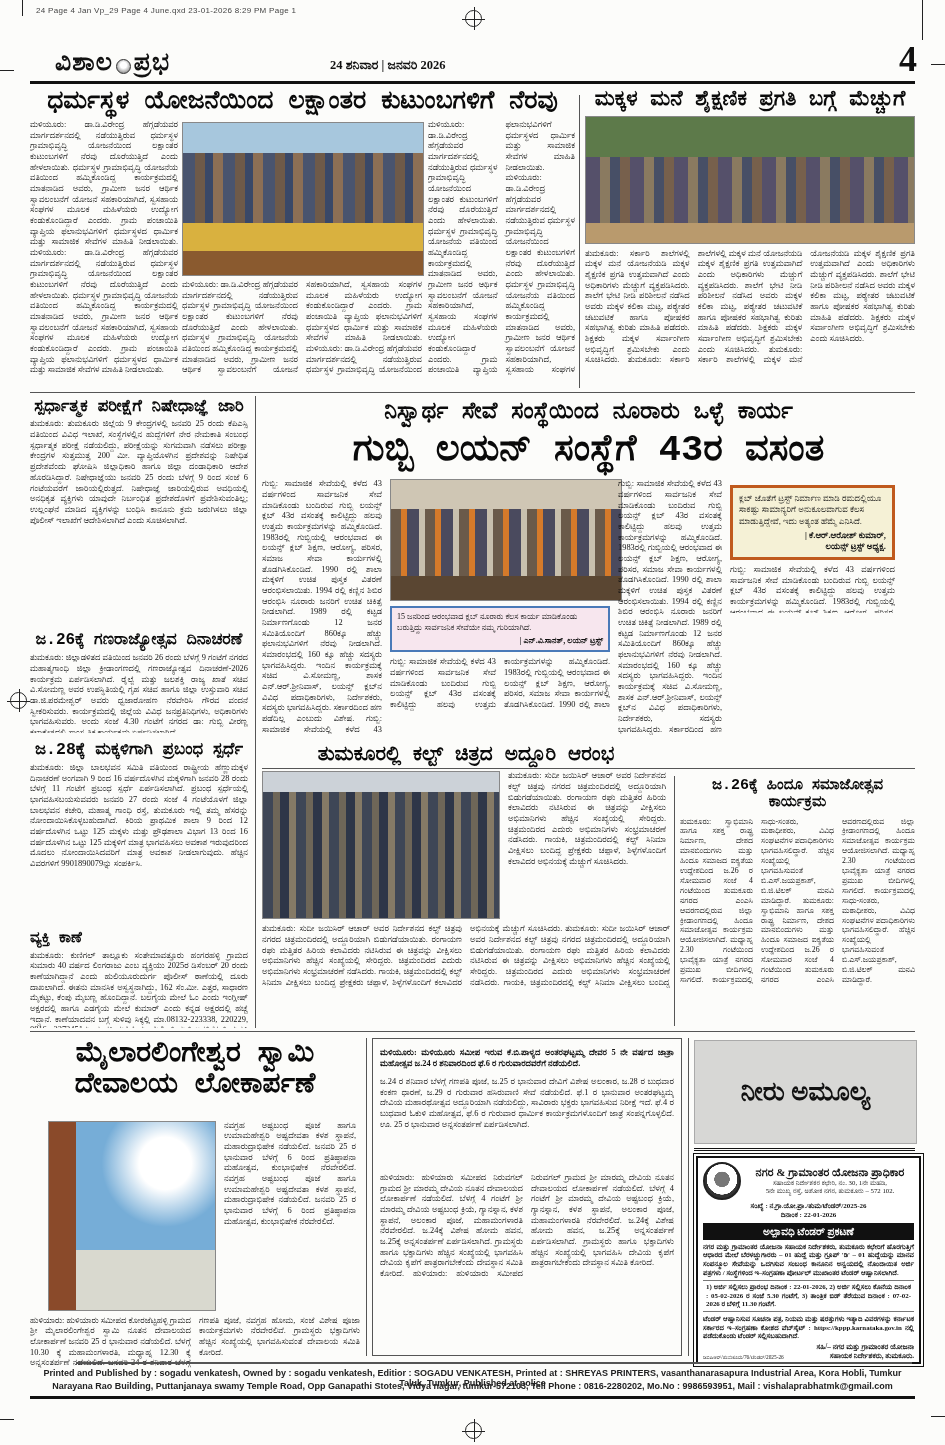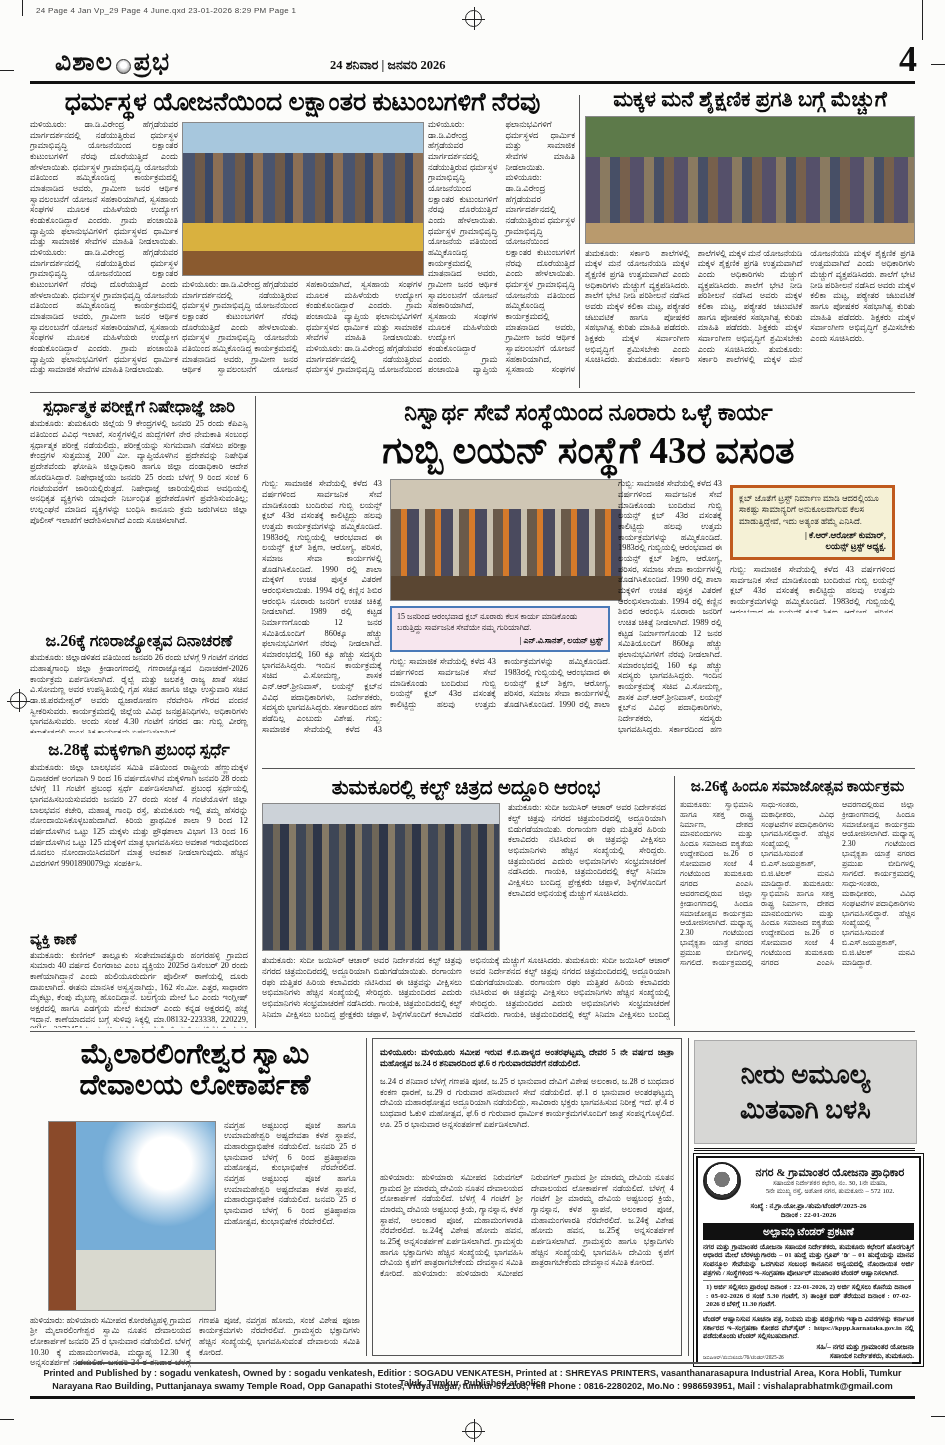--- a/index.html
+++ b/index.html
@@ -14,21 +14,21 @@
   .regmark:after{top:50%;left:-4px;height:1px;width:23px;}
   .cropline{background:#222;}
   
   .masthead-name{font-size:25px;font-weight:bold;letter-spacing:1px;}
   .masthead-logo{display:inline-block;width:13px;height:13px;border:1.5px solid #333;border-radius:50%;
                  vertical-align:middle;margin:0 3px;background:radial-gradient(circle at 50% 40%,#fff 30%,#999 75%);}
   .dateline-center{font-size:12.5px;font-weight:bold;text-align:left;}
   .pageno{font-size:36px;font-weight:bold;font-family:"Liberation Serif",serif;}
   .rule{background:#111;}
   
-  .hl{font-weight:bold;text-align:center;line-height:1.12;color:#0a0a0a;}
+  .hl{font-weight:bold;text-align:center;line-height:1.12;color:#0a0a0a;font-family:Liberation Mono, monospace;}
   .body-txt{font-size:8.4px;line-height:1.27;text-align:justify;overflow:hidden;word-break:break-word;}
   .cols2{column-count:2;column-gap:8px;}
   .cols3{column-count:3;column-gap:8px;}
   .photo{border:1px solid #888;}
   
   .photoA{background:
     linear-gradient(180deg,#a7c7dd 0 20%,rgba(0,0,0,0) 20%),
     linear-gradient(180deg,rgba(0,0,0,0) 0 66%,#d9b13f 66% 84%,#8a5a2f 84%),
     repeating-linear-gradient(90deg,#49546e 0 12px,#6e5a49 12px 22px,#394868 22px 30px,#8c6f55 30px 40px);}
   .photoB{background:
@@ -142,30 +142,30 @@
         <div class="photo photoC" style="width:230px;height:120px;"></div>
         <div class="qbox-blue" style="margin:5px 0;">
           <span>15 ಜನರಿಂದ ಆರಂಭವಾದ ಕ್ಲಬ್ ನೂರಾರು ಕೆಲಸ ಕಾರ್ಯ ಮಾಡಿಕೊಂಡು ಬರುತ್ತಿದ್ದು ಸಾರ್ವಜನಿಕ ಸೇವೆಯೇ ನಮ್ಮ ಗುರಿಯಾಗಿದೆ.</span>
           <div class="q-attr">| ಎನ್.ವಿ.ಸಾನತ್, ಲಯನ್ ಟ್ರಸ್ಟ್</div>
         </div>
         <div class="body-txt cols2" style="height:60px;">ಗುಬ್ಬಿ: ಸಾಮಾಜಿಕ ಸೇವೆಯಲ್ಲಿ ಕಳೆದ 43 ವರ್ಷಗಳಿಂದ ಸಾರ್ವಜನಿಕ ಸೇವೆ ಮಾಡಿಕೊಂಡು ಬಂದಿರುವ ಗುಬ್ಬಿ ಲಯನ್ಸ್ ಕ್ಲಬ್ 43ರ ವಸಂತಕ್ಕೆ ಕಾಲಿಟ್ಟಿದ್ದು ಹಲವು ಉತ್ತಮ ಕಾರ್ಯಕ್ರಮಗಳನ್ನು ಹಮ್ಮಿಕೊಂಡಿದೆ. 1983ರಲ್ಲಿ ಗುಬ್ಬಿಯಲ್ಲಿ ಆರಂಭವಾದ ಈ ಲಯನ್ಸ್ ಕ್ಲಬ್ ಶಿಕ್ಷಣ, ಆರೋಗ್ಯ, ಪರಿಸರ, ಸಮಾಜ ಸೇವಾ ಕಾರ್ಯಗಳಲ್ಲಿ ತೊಡಗಿಸಿಕೊಂಡಿದೆ. 1990 ರಲ್ಲಿ ಶಾಲಾ ಮಕ್ಕಳಿಗೆ ಉಚಿತ ಪುಸ್ತಕ ವಿತರಣೆ ಆರಂಭಿಸಲಾಯಿತು. 1994 ರಲ್ಲಿ ಕಣ್ಣಿನ ಶಿಬಿರ ಆರಂಭಿಸಿ ನೂರಾರು ಜನರಿಗೆ ಉಚಿತ ಚಿಕಿತ್ಸೆ ನೀಡಲಾಗಿದೆ. 1989 ರಲ್ಲಿ ಕಟ್ಟಡ ನಿರ್ಮಾಣಗೊಂಡು 12 ಜನರ ಸಮಿತಿಯೊಂದಿಗೆ 860ಕ್ಕೂ ಹೆಚ್ಚು ಫಲಾನುಭವಿಗಳಿಗೆ ನೆರವು ನೀಡಲಾಗಿದೆ. ಸಮಾರಂಭದಲ್ಲಿ 160 ಕ್ಕೂ ಹೆಚ್ಚು ಸದಸ್ಯರು ಭಾಗವಹಿಸಿದ್ದರು. ಇಂದಿನ ಕಾರ್ಯಕ್ರಮಕ್ಕೆ ಸಚಿವ ವಿ.ಸೋಮಣ್ಣ, ಶಾಸಕ ಎನ್.ಆರ್.ಶ್ರೀನಿವಾಸ್, ಲಯನ್ಸ್ ಕ್ಲಬ್‌ನ ವಿವಿಧ ಪದಾಧಿಕಾರಿಗಳು, ನಿರ್ದೇಶಕರು, ಸದಸ್ಯರು ಭಾಗವಹಿಸಿದ್ದರು. ಸರ್ಕಾರದಿಂದ ಹಣ ಪಡೆದಿಲ್ಲ ಎಂಬುದು ವಿಶೇಷ.</div>
       </div>
       <div class="body-txt" style="width:104px;flex:0 0 auto;">ಗುಬ್ಬಿ: ಸಾಮಾಜಿಕ ಸೇವೆಯಲ್ಲಿ ಕಳೆದ 43 ವರ್ಷಗಳಿಂದ ಸಾರ್ವಜನಿಕ ಸೇವೆ ಮಾಡಿಕೊಂಡು ಬಂದಿರುವ ಗುಬ್ಬಿ ಲಯನ್ಸ್ ಕ್ಲಬ್ 43ರ ವಸಂತಕ್ಕೆ ಕಾಲಿಟ್ಟಿದ್ದು ಹಲವು ಉತ್ತಮ ಕಾರ್ಯಕ್ರಮಗಳನ್ನು ಹಮ್ಮಿಕೊಂಡಿದೆ. 1983ರಲ್ಲಿ ಗುಬ್ಬಿಯಲ್ಲಿ ಆರಂಭವಾದ ಈ ಲಯನ್ಸ್ ಕ್ಲಬ್ ಶಿಕ್ಷಣ, ಆರೋಗ್ಯ, ಪರಿಸರ, ಸಮಾಜ ಸೇವಾ ಕಾರ್ಯಗಳಲ್ಲಿ ತೊಡಗಿಸಿಕೊಂಡಿದೆ. 1990 ರಲ್ಲಿ ಶಾಲಾ ಮಕ್ಕಳಿಗೆ ಉಚಿತ ಪುಸ್ತಕ ವಿತರಣೆ ಆರಂಭಿಸಲಾಯಿತು. 1994 ರಲ್ಲಿ ಕಣ್ಣಿನ ಶಿಬಿರ ಆರಂಭಿಸಿ ನೂರಾರು ಜನರಿಗೆ ಉಚಿತ ಚಿಕಿತ್ಸೆ ನೀಡಲಾಗಿದೆ. 1989 ರಲ್ಲಿ ಕಟ್ಟಡ ನಿರ್ಮಾಣಗೊಂಡು 12 ಜನರ ಸಮಿತಿಯೊಂದಿಗೆ 860ಕ್ಕೂ ಹೆಚ್ಚು ಫಲಾನುಭವಿಗಳಿಗೆ ನೆರವು ನೀಡಲಾಗಿದೆ. ಸಮಾರಂಭದಲ್ಲಿ 160 ಕ್ಕೂ ಹೆಚ್ಚು ಸದಸ್ಯರು ಭಾಗವಹಿಸಿದ್ದರು. ಇಂದಿನ ಕಾರ್ಯಕ್ರಮಕ್ಕೆ ಸಚಿವ ವಿ.ಸೋಮಣ್ಣ, ಶಾಸಕ ಎನ್.ಆರ್.ಶ್ರೀನಿವಾಸ್, ಲಯನ್ಸ್ ಕ್ಲಬ್‌ನ ವಿವಿಧ ಪದಾಧಿಕಾರಿಗಳು, ನಿರ್ದೇಶಕರು, ಸದಸ್ಯರು ಭಾಗವಹಿಸಿದ್ದರು. ಸರ್ಕಾರದಿಂದ ಹಣ ಪಡೆದಿಲ್ಲ ಎಂಬುದು ವಿಶೇಷ. ಗುಬ್ಬಿ: ಸಾಮಾಜಿಕ ಸೇವೆಯಲ್ಲಿ ಕಳೆದ 43 ವರ್ಷಗಳಿಂದ ಸಾರ್ವಜನಿಕ ಸೇವೆ ಮಾಡಿಕೊಂಡು ಬಂದಿರುವ ಗುಬ್ಬಿ ಲಯನ್ಸ್ ಕ್ಲಬ್ 43ರ ವಸಂತಕ್ಕೆ ಕಾಲಿಟ್ಟಿದ್ದು ಹಲವು ಉತ್ತಮ ಕಾರ್ಯಕ್ರಮಗಳನ್ನು ಹಮ್ಮಿಕೊಂಡಿದೆ. 1983ರಲ್ಲಿ ಗುಬ್ಬಿಯಲ್ಲಿ ಆರಂಭವಾದ ಈ ಲಯನ್ಸ್ ಕ್ಲಬ್ ಶಿಕ್ಷಣ, ಆರೋಗ್ಯ, ಪರಿಸರ, ಸಮಾಜ ಸೇವಾ ಕಾರ್ಯಗಳಲ್ಲಿ ತೊಡಗಿಸಿಕೊಂಡಿದೆ. 1990 ರಲ್ಲಿ ಶಾಲಾ ಮಕ್ಕಳಿಗೆ ಉಚಿತ ಪುಸ್ತಕ ವಿತರಣೆ ಆರಂಭಿಸಲಾಯಿತು. 1994 ರಲ್ಲಿ ಕಣ್ಣಿನ ಶಿಬಿರ ಆರಂಭಿಸಿ ನೂರಾರು ಜನರಿಗೆ ಉಚಿತ ಚಿಕಿತ್ಸೆ ನೀಡಲಾಗಿದೆ. 1989 ರಲ್ಲಿ ಕಟ್ಟಡ ನಿರ್ಮಾಣಗೊಂಡು 12 ಜನರ ಸಮಿತಿಯೊಂದಿಗೆ 860ಕ್ಕೂ ಹೆಚ್ಚು ಫಲಾನುಭವಿಗಳಿಗೆ ನೆರವು ನೀಡಲಾಗಿದೆ. ಸಮಾರಂಭದಲ್ಲಿ 160 ಕ್ಕೂ ಹೆಚ್ಚು ಸದಸ್ಯರು ಭಾಗವಹಿಸಿದ್ದರು. ಇಂದಿನ ಕಾರ್ಯಕ್ರಮಕ್ಕೆ ಸಚಿವ ವಿ.ಸೋಮಣ್ಣ, ಶಾಸಕ ಎನ್.ಆರ್.ಶ್ರೀನಿವಾಸ್, ಲಯನ್ಸ್ ಕ್ಲಬ್‌ನ ವಿವಿಧ ಪದಾಧಿಕಾರಿಗಳು, ನಿರ್ದೇಶಕರು, ಸದಸ್ಯರು ಭಾಗವಹಿಸಿದ್ದರು. ಸರ್ಕಾರದಿಂದ ಹಣ ಪಡೆದಿಲ್ಲ ಎಂಬುದು ವಿಶೇಷ.</div>
       <div style="width:165px;flex:0 0 auto;">
         <div class="qbox-orange" style="margin-top:6px;">
-          <span>ಕ್ಲಬ್ ಜೊತೆಗೆ ಟ್ರಸ್ಟ್ ನಿರ್ಮಾಣ ಮಾಡಿ ಆದರಲ್ಲಿಯೂ ಸಾಕಷ್ಟು ಸಾಮಾನ್ಯರಿಗೆ ಅನುಕೂಲವಾಗುವ ಕೆಲಸ ಮಾಡುತ್ತಿದ್ದೇವೆ, ಇದು ಅತ್ಯಂತ ಹೆಮ್ಮೆ ಎನಿಸಿದೆ.</span>
+          <span>ಕ್ಲಬ್ ಜೊತೆಗೆ ಟ್ರಸ್ಟ್ ನಿರ್ಮಾಣ ಮಾಡಿ ರಮದಲ್ಲಿಯೂ ಸಾಕಷ್ಟು ಸಾಮಾನ್ಯರಿಗೆ ಅನುಕೂಲವಾಗುವ ಕೆಲಸ ಮಾಡುತ್ತಿದ್ದೇವೆ, ಇದು ಅತ್ಯಂತ ಹೆಮ್ಮೆ ಎನಿಸಿದೆ.</span>
           <div class="q-attr">| ಕೆ.ಆರ್.ಆರೋಶ್ ಕುಮಾರ್,</div>
           <div class="q-attr" style="margin-top:0;">ಲಯನ್ಸ್ ಟ್ರಸ್ಟ್ ಅಧ್ಯಕ್ಷ.</div>
         </div>
         <div class="body-txt" style="height:48px;margin-top:5px;">ಗುಬ್ಬಿ: ಸಾಮಾಜಿಕ ಸೇವೆಯಲ್ಲಿ ಕಳೆದ 43 ವರ್ಷಗಳಿಂದ ಸಾರ್ವಜನಿಕ ಸೇವೆ ಮಾಡಿಕೊಂಡು ಬಂದಿರುವ ಗುಬ್ಬಿ ಲಯನ್ಸ್ ಕ್ಲಬ್ 43ರ ವಸಂತಕ್ಕೆ ಕಾಲಿಟ್ಟಿದ್ದು ಹಲವು ಉತ್ತಮ ಕಾರ್ಯಕ್ರಮಗಳನ್ನು ಹಮ್ಮಿಕೊಂಡಿದೆ. 1983ರಲ್ಲಿ ಗುಬ್ಬಿಯಲ್ಲಿ ಆರಂಭವಾದ ಈ ಲಯನ್ಸ್ ಕ್ಲಬ್ ಶಿಕ್ಷಣ, ಆರೋಗ್ಯ, ಪರಿಸರ, ಸಮಾಜ ಸೇವಾ ಕಾರ್ಯಗಳಲ್ಲಿ ತೊಡಗಿಸಿಕೊಂಡಿದೆ. 1990 ರಲ್ಲಿ ಶಾಲಾ ಮಕ್ಕಳಿಗೆ ಉಚಿತ ಪುಸ್ತಕ ವಿತರಣೆ ಆರಂಭಿಸಲಾಯಿತು. 1994 ರಲ್ಲಿ ಕಣ್ಣಿನ ಶಿಬಿರ ಆರಂಭಿಸಿ ನೂರಾರು ಜನರಿಗೆ ಉಚಿತ ಚಿಕಿತ್ಸೆ ನೀಡಲಾಗಿದೆ. 1989 ರಲ್ಲಿ ಕಟ್ಟಡ ನಿರ್ಮಾಣಗೊಂಡು 12 ಜನರ ಸಮಿತಿಯೊಂದಿಗೆ 860ಕ್ಕೂ ಹೆಚ್ಚು ಫಲಾನುಭವಿಗಳಿಗೆ ನೆರವು ನೀಡಲಾಗಿದೆ. ಸಮಾರಂಭದಲ್ಲಿ 160 ಕ್ಕೂ ಹೆಚ್ಚು ಸದಸ್ಯರು ಭಾಗವಹಿಸಿದ್ದರು. ಇಂದಿನ ಕಾರ್ಯಕ್ರಮಕ್ಕೆ ಸಚಿವ ವಿ.ಸೋಮಣ್ಣ, ಶಾಸಕ ಎನ್.ಆರ್.ಶ್ರೀನಿವಾಸ್, ಲಯನ್ಸ್ ಕ್ಲಬ್‌ನ ವಿವಿಧ ಪದಾಧಿಕಾರಿಗಳು, ನಿರ್ದೇಶಕರು, ಸದಸ್ಯರು ಭಾಗವಹಿಸಿದ್ದರು. ಸರ್ಕಾರದಿಂದ ಹಣ ಪಡೆದಿಲ್ಲ ಎಂಬುದು ವಿಶೇಷ.</div>
       </div>
     </div>
   </div>
 
-  <div class="abs" style="left:262px;top:772px;width:408px;height:256px;">
+  <div class="abs" style="left:262px;top:740px;width:408px;height:256px;">
     <div class="hl" style="font-size:20px;margin-top:4px;">ತುಮಕೂರಲ್ಲಿ ಕಲ್ಟ್ ಚಿತ್ರದ ಅದ್ದೂರಿ ಆರಂಭ</div>
     <div style="display:flex;gap:8px;margin-top:5px;">
       <div class="photo photoD" style="width:236px;height:146px;flex:0 0 auto;"></div>
       <div class="body-txt" style="width:158px;height:146px;">ತುಮಕೂರು: ಸುದೀ ಜಯಿಸಿರ್ ಆಚಾರ್ ಅವರ ನಿರ್ದೇಶನದ ಕಲ್ಟ್ ಚಿತ್ರವು ನಗರದ ಚಿತ್ರಮಂದಿರದಲ್ಲಿ ಅದ್ದೂರಿಯಾಗಿ ಬಿಡುಗಡೆಯಾಯಿತು. ರಂಗಾಯಣ ರಘು ಮತ್ತಿತರ ಹಿರಿಯ ಕಲಾವಿದರು ನಟಿಸಿರುವ ಈ ಚಿತ್ರವನ್ನು ವೀಕ್ಷಿಸಲು ಅಭಿಮಾನಿಗಳು ಹೆಚ್ಚಿನ ಸಂಖ್ಯೆಯಲ್ಲಿ ಸೇರಿದ್ದರು. ಚಿತ್ರಮಂದಿರದ ಎದುರು ಅಭಿಮಾನಿಗಳು ಸಂಭ್ರಮಾಚರಣೆ ನಡೆಸಿದರು. ಗಾಯಕಿ, ಚಿತ್ರಮಂದಿರದಲ್ಲಿ ಕಲ್ಟ್ ಸಿನಿಮಾ ವೀಕ್ಷಿಸಲು ಬಂದಿದ್ದ ಪ್ರೇಕ್ಷಕರು ಚಪ್ಪಾಳೆ, ಶಿಳ್ಳೆಗಳೊಂದಿಗೆ ಕಲಾವಿದರ ಅಭಿನಯಕ್ಕೆ ಮೆಚ್ಚುಗೆ ಸೂಚಿಸಿದರು.</div>
     </div>
     <div class="body-txt cols2" style="height:72px;margin-top:5px;">ತುಮಕೂರು: ಸುದೀ ಜಯಿಸಿರ್ ಆಚಾರ್ ಅವರ ನಿರ್ದೇಶನದ ಕಲ್ಟ್ ಚಿತ್ರವು ನಗರದ ಚಿತ್ರಮಂದಿರದಲ್ಲಿ ಅದ್ದೂರಿಯಾಗಿ ಬಿಡುಗಡೆಯಾಯಿತು. ರಂಗಾಯಣ ರಘು ಮತ್ತಿತರ ಹಿರಿಯ ಕಲಾವಿದರು ನಟಿಸಿರುವ ಈ ಚಿತ್ರವನ್ನು ವೀಕ್ಷಿಸಲು ಅಭಿಮಾನಿಗಳು ಹೆಚ್ಚಿನ ಸಂಖ್ಯೆಯಲ್ಲಿ ಸೇರಿದ್ದರು. ಚಿತ್ರಮಂದಿರದ ಎದುರು ಅಭಿಮಾನಿಗಳು ಸಂಭ್ರಮಾಚರಣೆ ನಡೆಸಿದರು. ಗಾಯಕಿ, ಚಿತ್ರಮಂದಿರದಲ್ಲಿ ಕಲ್ಟ್ ಸಿನಿಮಾ ವೀಕ್ಷಿಸಲು ಬಂದಿದ್ದ ಪ್ರೇಕ್ಷಕರು ಚಪ್ಪಾಳೆ, ಶಿಳ್ಳೆಗಳೊಂದಿಗೆ ಕಲಾವಿದರ ಅಭಿನಯಕ್ಕೆ ಮೆಚ್ಚುಗೆ ಸೂಚಿಸಿದರು. ತುಮಕೂರು: ಸುದೀ ಜಯಿಸಿರ್ ಆಚಾರ್ ಅವರ ನಿರ್ದೇಶನದ ಕಲ್ಟ್ ಚಿತ್ರವು ನಗರದ ಚಿತ್ರಮಂದಿರದಲ್ಲಿ ಅದ್ದೂರಿಯಾಗಿ ಬಿಡುಗಡೆಯಾಯಿತು. ರಂಗಾಯಣ ರಘು ಮತ್ತಿತರ ಹಿರಿಯ ಕಲಾವಿದರು ನಟಿಸಿರುವ ಈ ಚಿತ್ರವನ್ನು ವೀಕ್ಷಿಸಲು ಅಭಿಮಾನಿಗಳು ಹೆಚ್ಚಿನ ಸಂಖ್ಯೆಯಲ್ಲಿ ಸೇರಿದ್ದರು. ಚಿತ್ರಮಂದಿರದ ಎದುರು ಅಭಿಮಾನಿಗಳು ಸಂಭ್ರಮಾಚರಣೆ ನಡೆಸಿದರು. ಗಾಯಕಿ, ಚಿತ್ರಮಂದಿರದಲ್ಲಿ ಕಲ್ಟ್ ಸಿನಿಮಾ ವೀಕ್ಷಿಸಲು ಬಂದಿದ್ದ ಪ್ರೇಕ್ಷಕರು ಚಪ್ಪಾಳೆ, ಶಿಳ್ಳೆಗಳೊಂದಿಗೆ ಕಲಾವಿದರ ಅಭಿನಯಕ್ಕೆ ಮೆಚ್ಚುಗೆ ಸೂಚಿಸಿದರು.</div>
   </div>
 
   <div class="abs vdiv" style="left:674px;top:776px;height:250px;"></div>
 
@@ -191,21 +191,20 @@
   <div class="abs" style="left:372px;top:1038px;width:310px;height:318px;border:1px solid #555;padding:5px 7px;box-sizing:border-box;overflow:hidden;">
     <div class="body-txt" style="height:26px;margin-top:4px;font-weight:bold;">ಮಳಿಯೂರು: ಮಳಿಯೂರು ಸಮೀಪ ಇರುವ ಕೆ.ಬಿ.ಪಾಳ್ಯದ ಅಂತರಘಟ್ಟಮ್ಮ ದೇವರ 5 ನೇ ವರ್ಷದ ಜಾತ್ರಾ ಮಹೋತ್ಸವ ಜ.24 ರ ಶನಿವಾರದಿಂದ ಫೆ.6 ರ ಗುರುವಾರದವರೆಗೆ ನಡೆಯಲಿದೆ.</div>
     <div class="body-txt" style="height:92px;margin-top:3px;">ಜ.24 ರ ಶನಿವಾರ ಬೆಳಗ್ಗೆ ಗಣಪತಿ ಪೂಜೆ, ಜ.25 ರ ಭಾನುವಾರ ದೇವಿಗೆ ವಿಶೇಷ ಅಲಂಕಾರ, ಜ.28 ರ ಬುಧವಾರ ಕಂಕಣ ಧಾರಣೆ, ಜ.29 ರ ಗುರುವಾರ ಹಸಿರುವಾಣಿ ಸೇವೆ ನಡೆಯಲಿದೆ. ಫೆ.1 ರ ಭಾನುವಾರ ಅಂತರಘಟ್ಟಮ್ಮ ದೇವಿಯ ಮಹಾರಥೋತ್ಸವ ಅದ್ದೂರಿಯಾಗಿ ನಡೆಯಲಿದ್ದು, ಸಾವಿರಾರು ಭಕ್ತರು ಭಾಗವಹಿಸುವ ನಿರೀಕ್ಷೆ ಇದೆ. ಫೆ.4 ರ ಬುಧವಾರ ಓಕುಳಿ ಮಹೋತ್ಸವ, ಫೆ.6 ರ ಗುರುವಾರ ಧಾರ್ಮಿಕ ಕಾರ್ಯಕ್ರಮಗಳೊಂದಿಗೆ ಜಾತ್ರೆ ಸಂಪನ್ನಗೊಳ್ಳಲಿದೆ. ಊ. 25 ರ ಭಾನುವಾರ ಅನ್ನಸಂತರ್ಪಣೆ ಏರ್ಪಡಿಸಲಾಗಿದೆ.</div>
     <div class="body-txt cols2" style="height:128px;margin-top:4px;">ಹುಳಿಯಾರು: ಹುಳಿಯಾರು ಸಮೀಪದ ನಿರುವಗಲ್ ಗ್ರಾಮದ ಶ್ರೀ ಮಾರಮ್ಮ ದೇವಿಯ ನೂತನ ದೇವಾಲಯದ ಲೋಕಾರ್ಪಣೆ ನಡೆಯಲಿದೆ. ಬೆಳಗ್ಗೆ 4 ಗಂಟೆಗೆ ಶ್ರೀ ಮಾರಮ್ಮ ದೇವಿಯ ಅಷ್ಟಬಂಧ ಕ್ರಿಯೆ, ಗ್ಯಾನಸ್ನಾನ, ಕಳಶ ಸ್ಥಾಪನೆ, ಅಲಂಕಾರ ಪೂಜೆ, ಮಹಾಮಂಗಳಾರತಿ ನೆರವೇರಲಿದೆ. ಜ.24ಕ್ಕೆ ವಿಶೇಷ ಹೋಮ ಹವನ, ಜ.25ಕ್ಕೆ ಅನ್ನಸಂತರ್ಪಣೆ ಏರ್ಪಡಿಸಲಾಗಿದೆ. ಗ್ರಾಮಸ್ಥರು ಹಾಗೂ ಭಕ್ತಾದಿಗಳು ಹೆಚ್ಚಿನ ಸಂಖ್ಯೆಯಲ್ಲಿ ಭಾಗವಹಿಸಿ ದೇವಿಯ ಕೃಪೆಗೆ ಪಾತ್ರರಾಗಬೇಕೆಂದು ದೇವಸ್ಥಾನ ಸಮಿತಿ ಕೋರಿದೆ. ಹುಳಿಯಾರು: ಹುಳಿಯಾರು ಸಮೀಪದ ನಿರುವಗಲ್ ಗ್ರಾಮದ ಶ್ರೀ ಮಾರಮ್ಮ ದೇವಿಯ ನೂತನ ದೇವಾಲಯದ ಲೋಕಾರ್ಪಣೆ ನಡೆಯಲಿದೆ. ಬೆಳಗ್ಗೆ 4 ಗಂಟೆಗೆ ಶ್ರೀ ಮಾರಮ್ಮ ದೇವಿಯ ಅಷ್ಟಬಂಧ ಕ್ರಿಯೆ, ಗ್ಯಾನಸ್ನಾನ, ಕಳಶ ಸ್ಥಾಪನೆ, ಅಲಂಕಾರ ಪೂಜೆ, ಮಹಾಮಂಗಳಾರತಿ ನೆರವೇರಲಿದೆ. ಜ.24ಕ್ಕೆ ವಿಶೇಷ ಹೋಮ ಹವನ, ಜ.25ಕ್ಕೆ ಅನ್ನಸಂತರ್ಪಣೆ ಏರ್ಪಡಿಸಲಾಗಿದೆ. ಗ್ರಾಮಸ್ಥರು ಹಾಗೂ ಭಕ್ತಾದಿಗಳು ಹೆಚ್ಚಿನ ಸಂಖ್ಯೆಯಲ್ಲಿ ಭಾಗವಹಿಸಿ ದೇವಿಯ ಕೃಪೆಗೆ ಪಾತ್ರರಾಗಬೇಕೆಂದು ದೇವಸ್ಥಾನ ಸಮಿತಿ ಕೋರಿದೆ.</div>
   </div>
 
   <div class="abs vdiv" style="left:688px;top:1038px;height:318px;"></div>
 
   <div class="abs waterbox" style="left:694px;top:1040px;width:221px;height:102px;">
     <div>ನೀರು ಅಮೂಲ್ಯ</div>
-    <div>ಮಿತವಾಗಿ ಬಳಸಿ</div>
   </div>
   <div class="abs" style="left:694px;top:1148px;width:221px;border-top:3px double #111;"></div>
 
   <div class="abs tender" style="left:696px;top:1156px;width:211px;height:196px;">
     <div style="display:flex;gap:5px;align-items:center;">
       <div class="seal"></div>
       <div style="flex:1;">
         <div class="org">ನಗರ &amp; ಗ್ರಾಮಾಂತರ ಯೋಜನಾ ಪ್ರಾಧಿಕಾರ</div>
         <div class="addr">ಸಹಾಯಕ ನಿರ್ದೇಶಕರ ಕಛೇರಿ, ನಂ. 30, 1ನೇ ಮಹಡಿ,</div>
         <div class="addr">5ನೇ ಮುಖ್ಯ ರಸ್ತೆ, ಅಶೋಕ ನಗರ, ತುಮಕೂರು – 572 102.</div>

